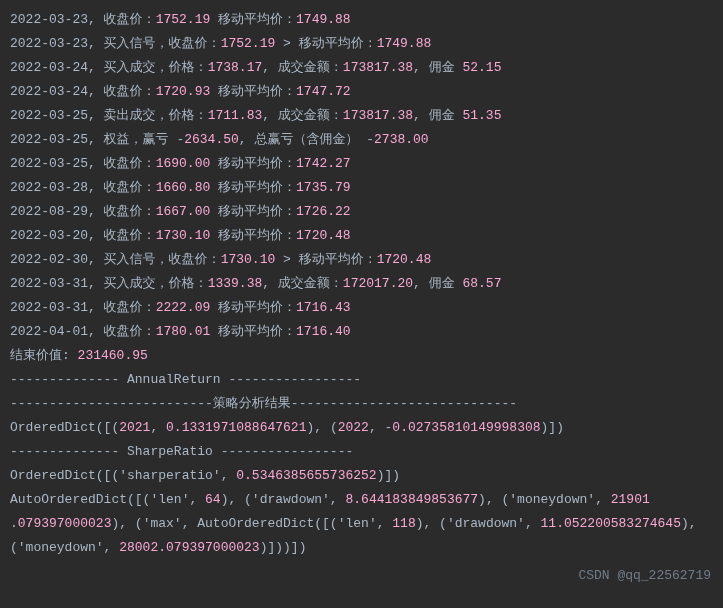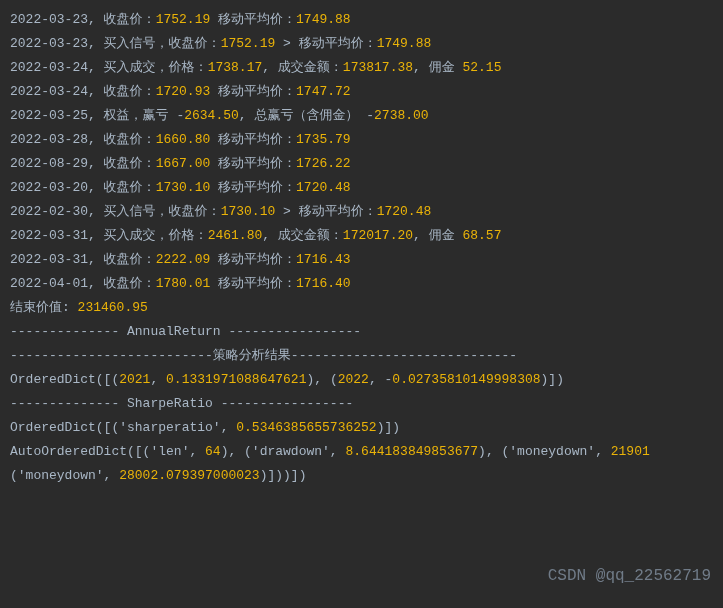--- a/index.html
+++ b/index.html
@@ -9,48 +9,51 @@
     font-family: "Consolas", "Monaco", "Courier New", monospace;
     font-size: 13px;
     line-height: 24px;
     padding: 8px 10px;
     width: 723px;
     height: 608px;
     overflow: hidden;
     position: relative;
   }
   .line { white-space: nowrap; }
-  .num { color: #eab308; }
+  .num { color: #f9a8d4; }
   .watermark {
     position: absolute;
     right: 12px;
     bottom: 20px;
     color: #7d8a99;
-    font-size: 16px;
+    font-size: 13px;
     opacity: 0.85;
   }
 </style>
 </head>
 <body>
 
 <div id="log">
     <div class="line"><span>2022-03-23, 收盘价：</span><span class="num">1752.19</span><span>  移动平均价：</span><span class="num">1749.88</span></div>
     <div class="line"><span>2022-03-23, 买入信号，收盘价：</span><span class="num">1752.19</span><span> &gt; 移动平均价：</span><span class="num">1749.88</span></div>
     <div class="line"><span>2022-03-24, 买入成交，价格：</span><span class="num">1738.17</span><span>, 成交金额：</span><span class="num">173817.38</span><span>, 佣金 </span><span class="num">52.15</span></div>
     <div class="line"><span>2022-03-24, 收盘价：</span><span class="num">1720.93</span><span>  移动平均价：</span><span class="num">1747.72</span></div>
+    <div class="line"><span>2022-03-25, 卖出成交，价格：</span><span class="num">1711.83</span><span>, 成交金额：</span><span class="num">173817.38</span><span>, 佣金 </span><span class="num">51.35</span></div>
     <div class="line"><span>2022-03-25, 权益，赢亏 -</span><span class="num">2634.50</span><span>, 总赢亏（含佣金） -</span><span class="num">2738.00</span></div>
+    <div class="line"><span>2022-03-25, 收盘价：</span><span class="num">1690.00</span><span>  移动平均价：</span><span class="num">1742.27</span></div>
     <div class="line"><span>2022-03-28, 收盘价：</span><span class="num">1660.80</span><span>  移动平均价：</span><span class="num">1735.79</span></div>
     <div class="line"><span>2022-08-29, 收盘价：</span><span class="num">1667.00</span><span>  移动平均价：</span><span class="num">1726.22</span></div>
     <div class="line"><span>2022-03-20, 收盘价：</span><span class="num">1730.10</span><span>  移动平均价：</span><span class="num">1720.48</span></div>
     <div class="line"><span>2022-02-30, 买入信号，收盘价：</span><span class="num">1730.10</span><span> &gt; 移动平均价：</span><span class="num">1720.48</span></div>
-    <div class="line"><span>2022-03-31, 买入成交，价格：</span><span class="num">2461.80</span><span>, 成交金额：</span><span class="num">172017.20</span><span>, 佣金 </span><span class="num">68.57</span></div>
+    <div class="line"><span>2022-03-31, 买入成交，价格：</span><span class="num">1339.38</span><span>, 成交金额：</span><span class="num">172017.20</span><span>, 佣金 </span><span class="num">68.57</span></div>
     <div class="line"><span>2022-03-31, 收盘价：</span><span class="num">2222.09</span><span>  移动平均价：</span><span class="num">1716.43</span></div>
     <div class="line"><span>2022-04-01, 收盘价：</span><span class="num">1780.01</span><span>  移动平均价：</span><span class="num">1716.40</span></div>
     <div class="line"><span>结束价值: </span><span class="num">231460.95</span></div>
     <div class="line"><span>-------------- AnnualReturn -----------------</span></div>
     <div class="line"><span>--------------------------策略分析结果-----------------------------</span></div>
     <div class="line"><span>OrderedDict([(</span><span class="num">2021</span><span>, </span><span class="num">0.1331971088647621</span><span>), (</span><span class="num">2022</span><span>, -</span><span class="num">0.02735810149998308</span><span>)])</span></div>
     <div class="line"><span>-------------- SharpeRatio -----------------</span></div>
     <div class="line"><span>OrderedDict([('sharperatio', </span><span class="num">0.5346385655736252</span><span>)])</span></div>
     <div class="line"><span>AutoOrderedDict([('len', </span><span class="num">64</span><span>), ('drawdown', </span><span class="num">8.644183849853677</span><span>), ('moneydown', </span><span class="num">21901</span></div>
+    <div class="line"><span> .</span><span class="num">079397000023</span><span>), ('max', AutoOrderedDict([('len', </span><span class="num">118</span><span>), ('drawdown', </span><span class="num">11.052200583274645</span><span>),</span></div>
     <div class="line"><span> ('moneydown', </span><span class="num">28002.079397000023</span><span>)]))])</span></div>
   </div>
 <div class="watermark">CSDN @qq_22562719</div>
 
 </body></html>

